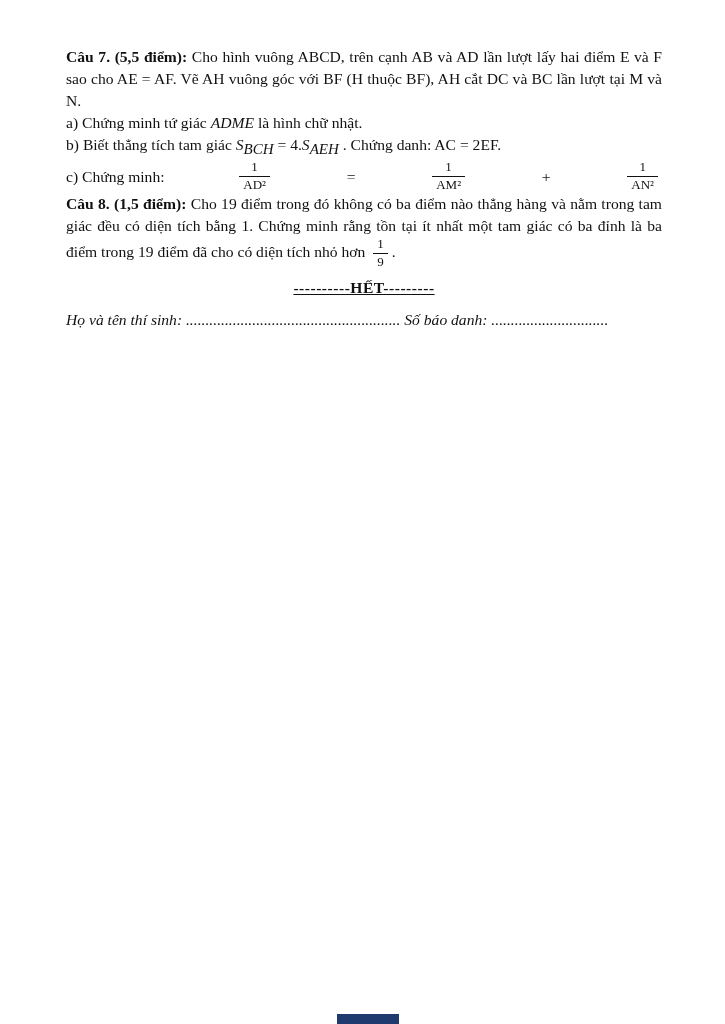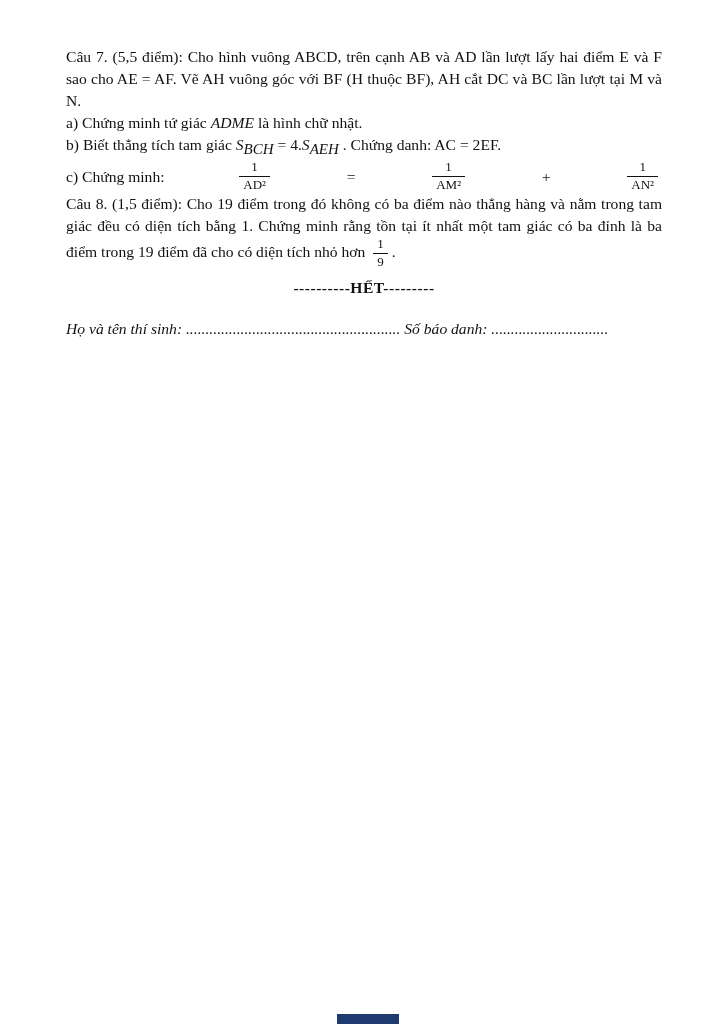--- a/index.html
+++ b/index.html
@@ -11,21 +11,21 @@
     color:#111111;
     overflow:hidden;
   }
   .page {
     padding:46px 63px 0 66px;
     font-size:15.6px;
     line-height:22px;
   }
   p.para { margin:0; }
   .justify { text-align:justify; }
-  .qlabel { font-weight:normal; }
+  .qlabel { font-weight:bold; }
   .mvar { font-style:italic; }
   .msub { font-size:15px; font-style:italic; }
   .eqline { margin:5px 0 4px 0; display:flex; align-items:center;justify-content:space-between; }
   .q8 { margin-top:9px; }
   
   .frac {
     display:inline-block;
     text-align:center;
     vertical-align:middle;
     font-size:13px;
@@ -34,24 +34,25 @@
   }
   .frac .num { display:block; border-bottom:1px solid #111; padding:0 4px 1px 4px; }
   .frac .den { display:block; padding:1px 4px 0 4px; }
   .frac.plain .den { font-style:normal; }
   .op { margin:0 2px; }
   .het {
     text-align:center;
     font-weight:bold;
     margin-top:7px;
     letter-spacing:0.5px;
+    text-decoration:underline;
   }
   .sign-line {
     font-style:italic;
-    margin-top:19px;
+    margin-top:10px;
   }
   .giamthi {
     text-align:center;
     font-style:italic;
     margin-top:27px;
   }
   .bottom-mark {
     position:absolute;
     bottom:0;
     left:337px;

